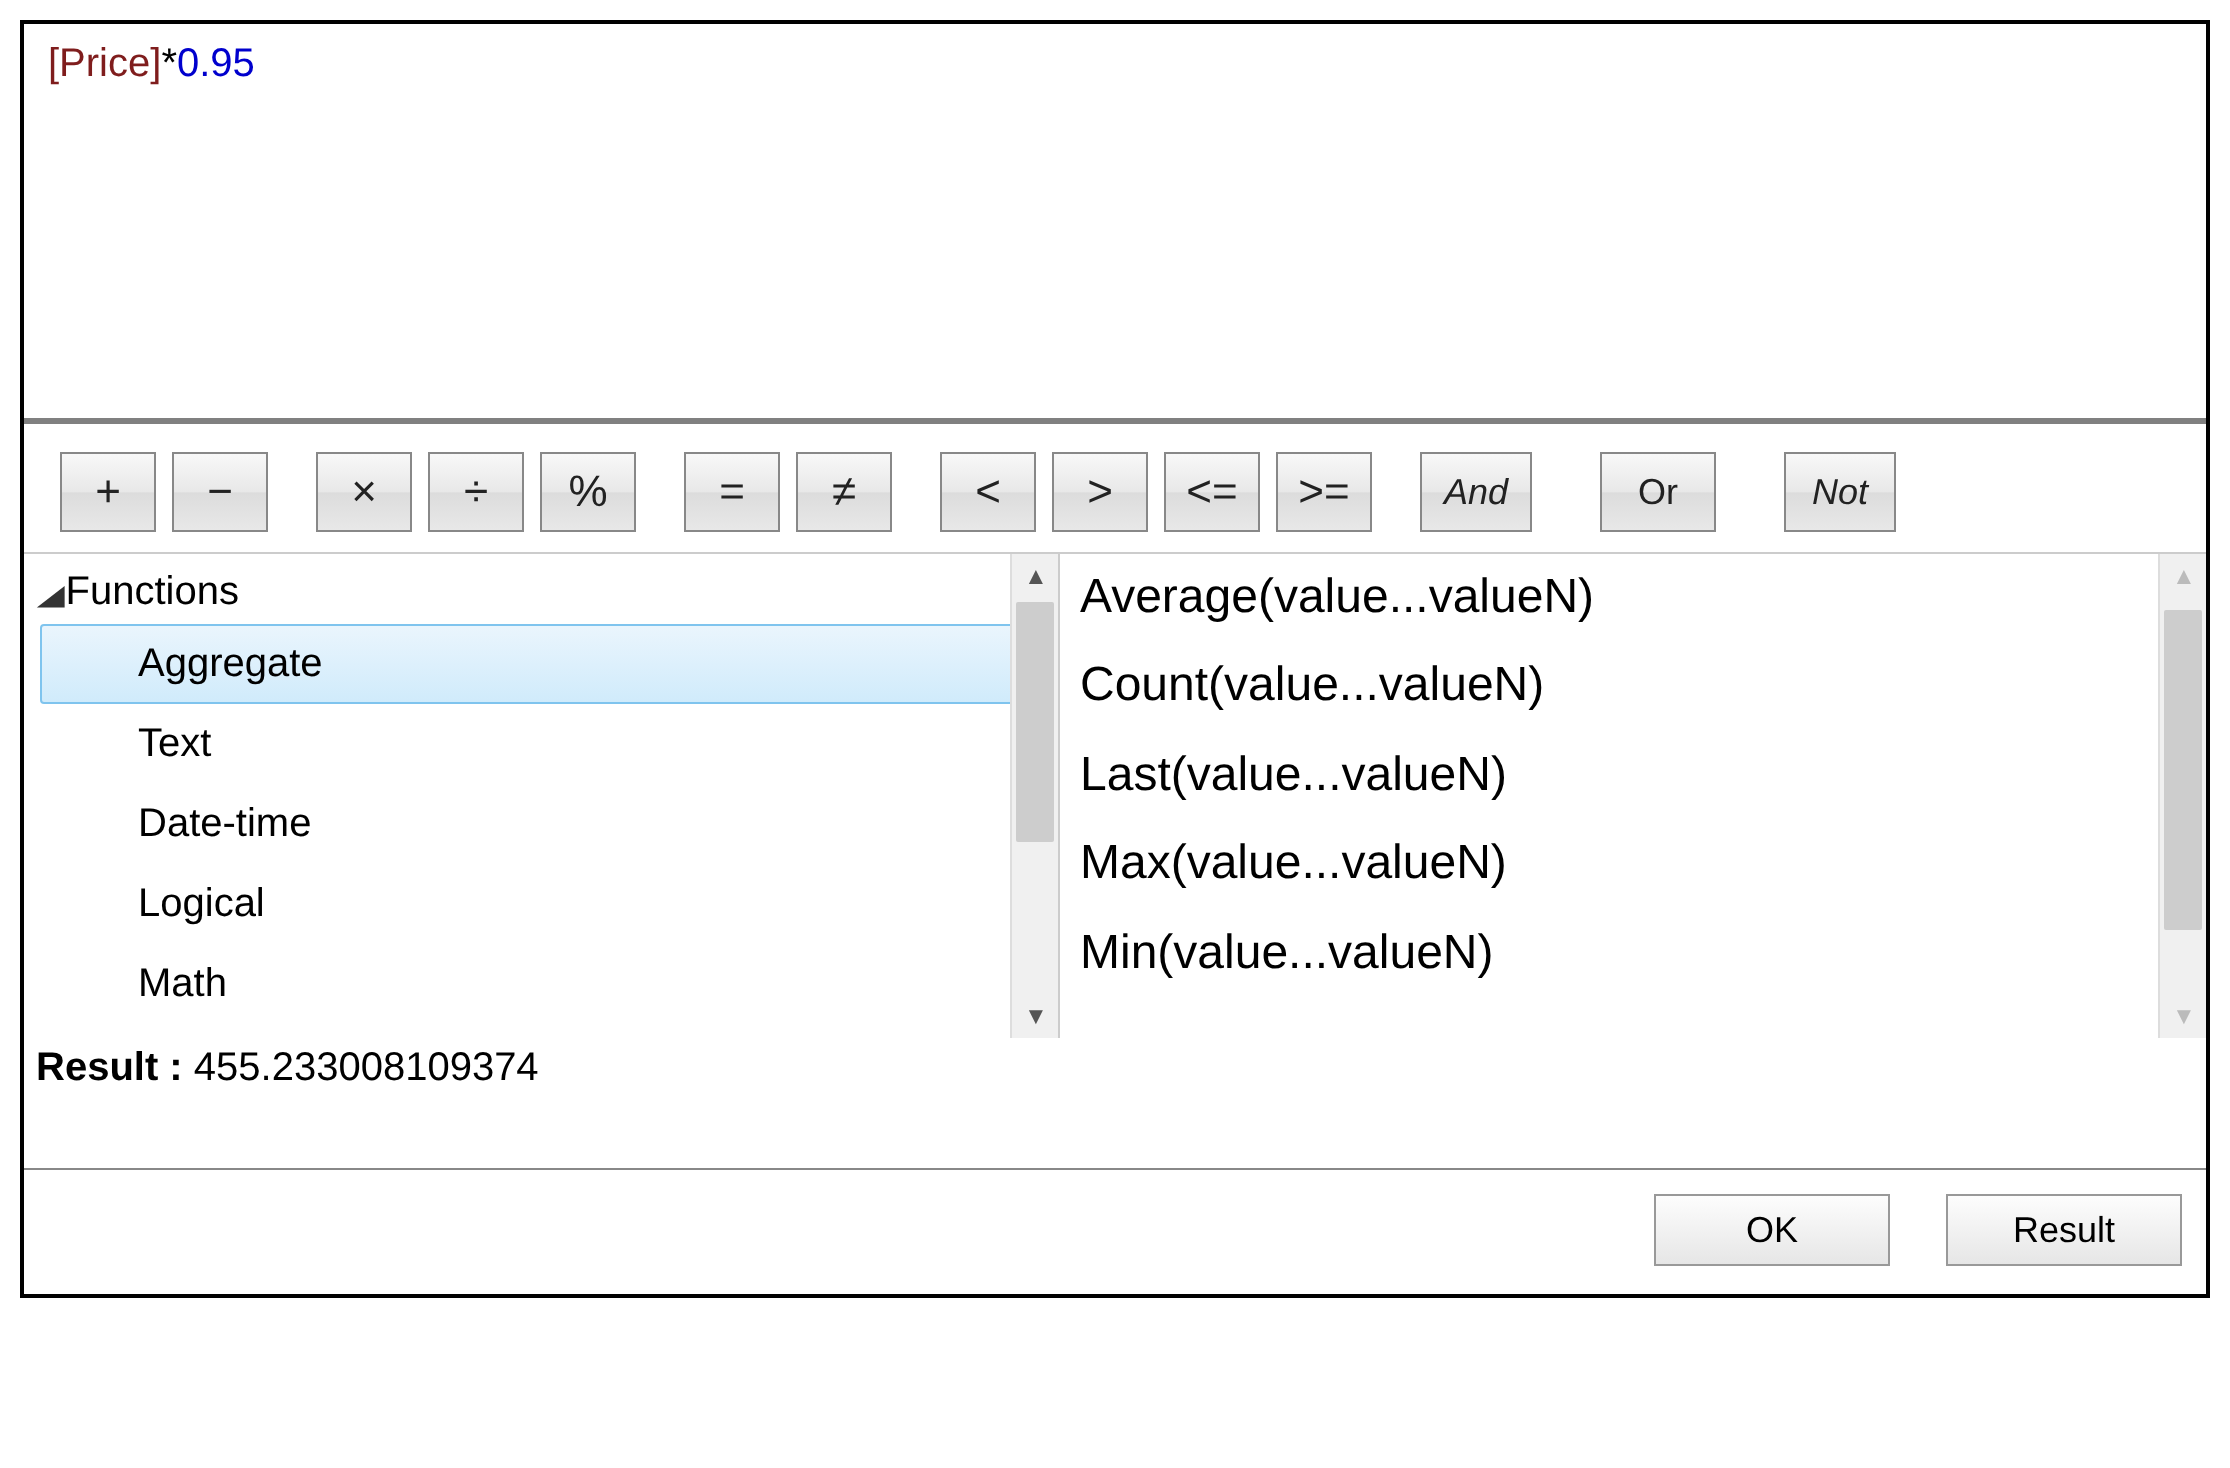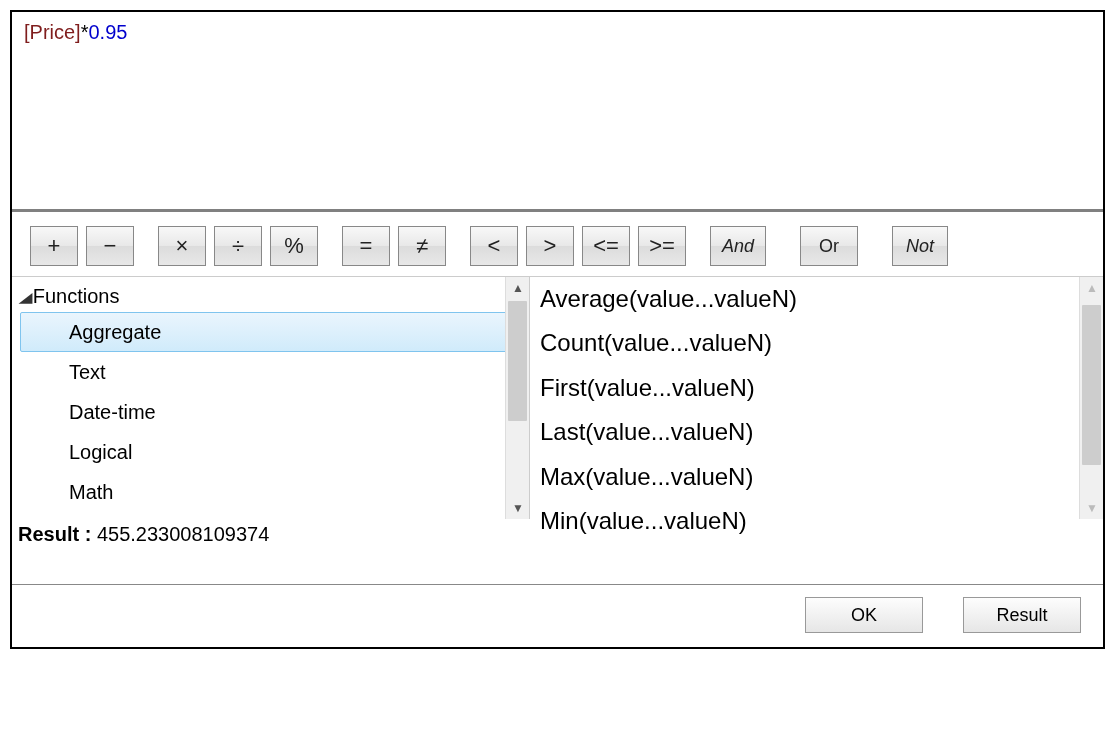--- a/index.html
+++ b/index.html
@@ -159,22 +159,22 @@
       padding: 4px 18px 38px 6px;
       font-size: 20px;
       border-bottom: 1px solid #888;
     }
     .result-label {
       font-weight: 700;
     }
     .button-bar {
       display: flex;
       justify-content: flex-end;
-      gap: 40px;
-      padding: 12px 22px 14px 0;
+      gap: 28px;
+      padding: 12px 12px 14px 0;
     }
     .dlg-btn {
       width: 118px;
       height: 36px;
       border: 1px solid #999;
       background: linear-gradient(to bottom, #fdfdfd, #e6e6e6);
       font-size: 18px;
       cursor: pointer;
     }
   </style>
@@ -240,23 +240,20 @@
       </div>
     </div>
     <div class="right-panel">
       <div class="func-item">
         <span>Average(value...valueN)</span>
       </div>
       <div class="func-item">
         <span>Count(value...valueN)</span>
       </div>
       <div class="func-item">
-        <span>First(value...valueN)</span>
-      </div>
-      <div class="func-item">
         <span>Last(value...valueN)</span>
       </div>
       <div class="func-item">
         <span>Max(value...valueN)</span>
       </div>
       <div class="func-item">
         <span>Min(value...valueN)</span>
       </div>
       <div class="scroll-track">
         <div class="scroll-arrow up" style="color:#bbb;">▲</div>

